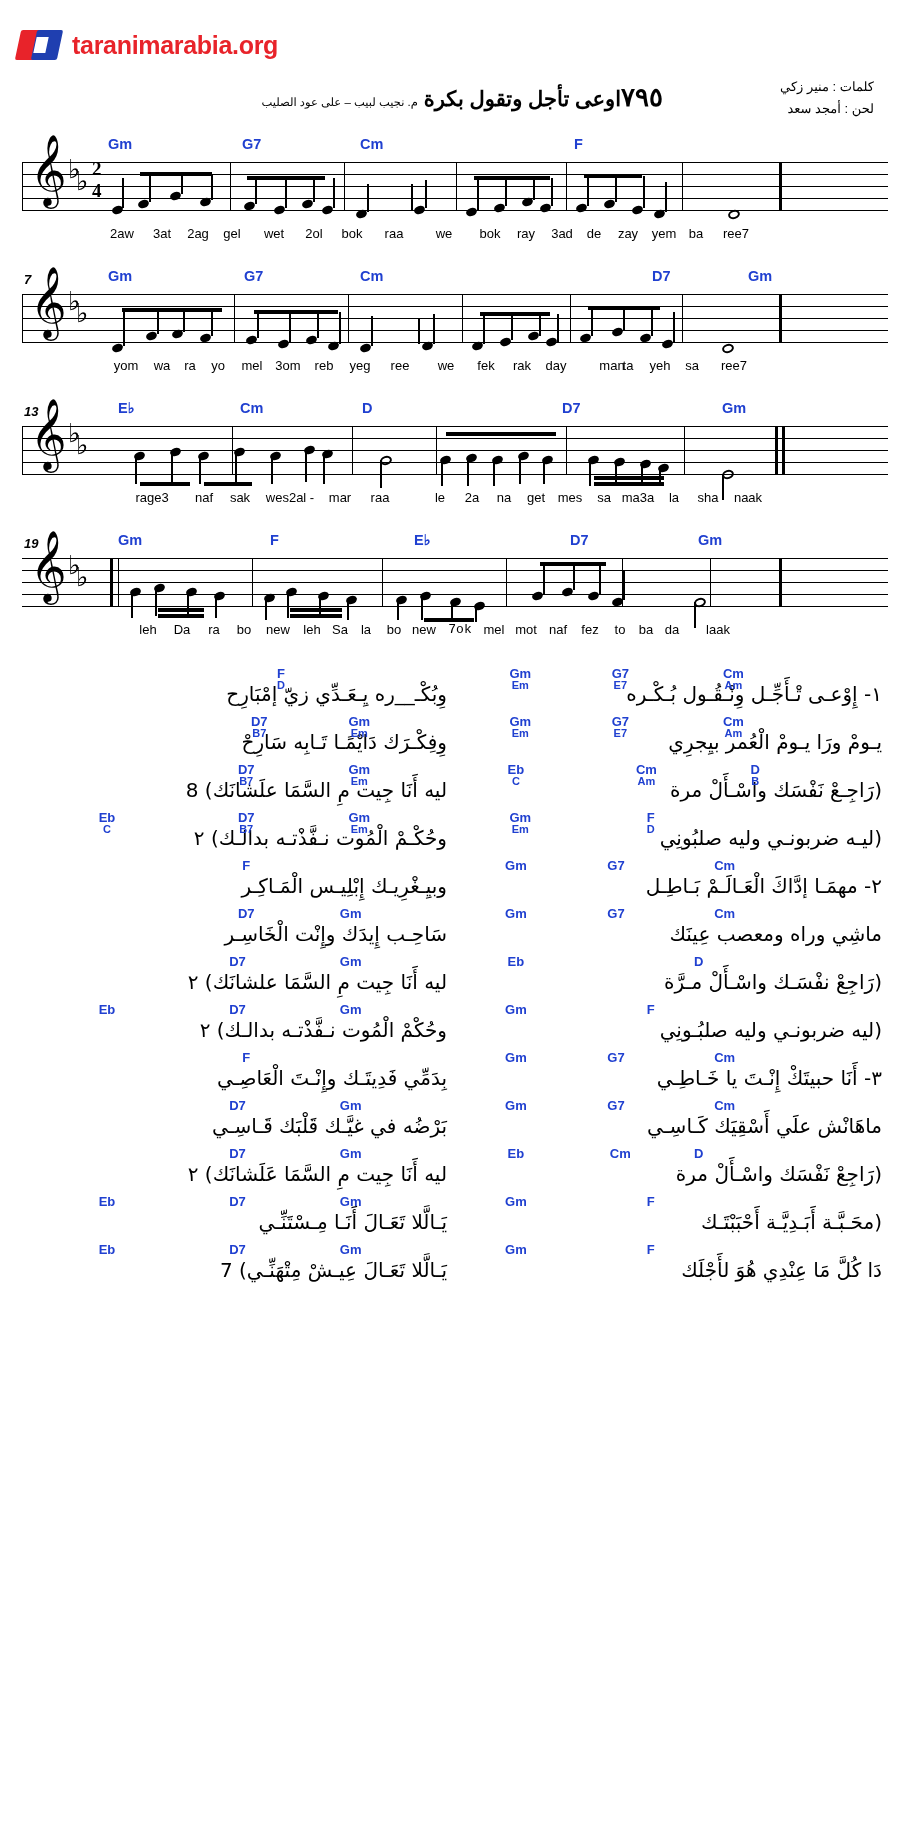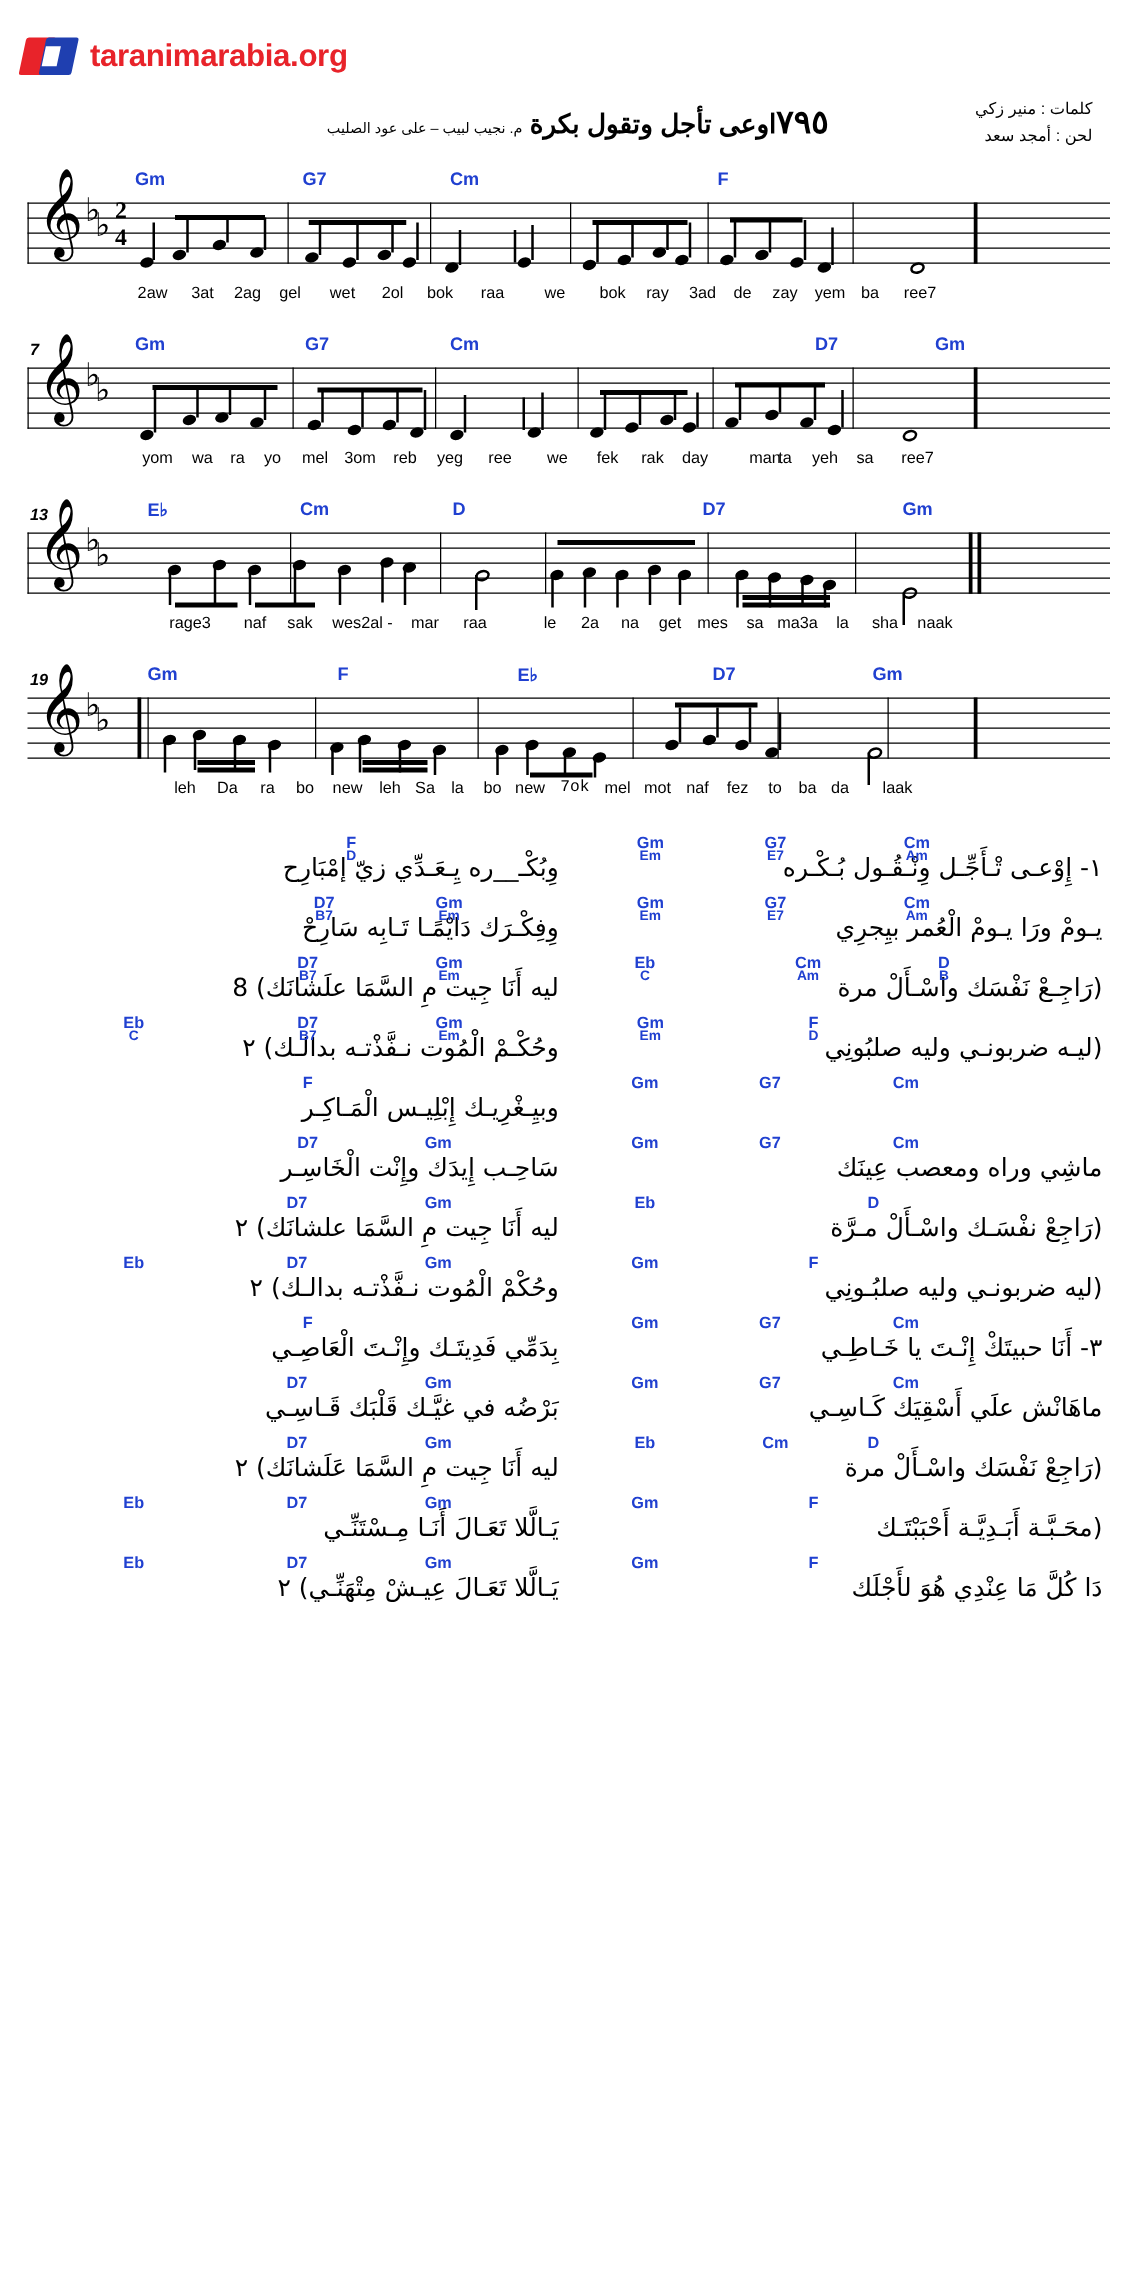--- a/index.html
+++ b/index.html
@@ -748,20 +748,21 @@
       </div>
       <div class="lyr-text">وحُكْـمْ الْمُوت نـفَّذْتـه بدالـك) ٢</div>
     </div>
   </div>
 
   <div class="lyr-row">
     <div class="lyr-col">
       <div class="chordmark" style="right:38%;"><span>Cm</span></div>
       <div class="chordmark" style="right:63%;"><span>G7</span></div>
       <div class="chordmark" style="right:86%;"><span>Gm</span></div>
+      <div class="lyr-text">٢- مهمَـا إدَّاكَ الْعَـالَـمْ بَـاطِـل</div>
     </div>
     <div class="lyr-col">
       <div class="chordmark" style="right:48%;"><span>F</span></div>
       <div class="lyr-text">وبيِـغْرِيـك إِبْلِيـس الْمَـاكِـر</div>
     </div>
   </div>
 
   <div class="lyr-row">
     <div class="lyr-col">
       <div class="chordmark" style="right:38%;"><span>Cm</span></div>
@@ -861,17 +862,17 @@
   <div class="lyr-row">
     <div class="lyr-col">
       <div class="chordmark" style="right:55%;"><span>F</span></div>
       <div class="chordmark" style="right:86%;"><span>Gm</span></div>
       <div class="lyr-text">دَا كُلَّ مَا عِنْدِي هُوَ لأَجْلَك</div>
     </div>
     <div class="lyr-col">
       <div class="chordmark" style="right:24%;"><span>Gm</span></div>
       <div class="chordmark" style="right:50%;"><span>D7</span></div>
       <div class="chordmark" style="right:80%;"><span>Eb</span></div>
-      <div class="lyr-text">يَـالَّلا تَعَـالَ عِيـشْ مِتْهَنِّـي) ٢</div>
+      <div class="lyr-text">يَـالَّلا تَعَـالَ عِيـشْ مِتْهَنِّـي) 7</div>
     </div>
   </div>
 
 </div>
 
 </body></html>

